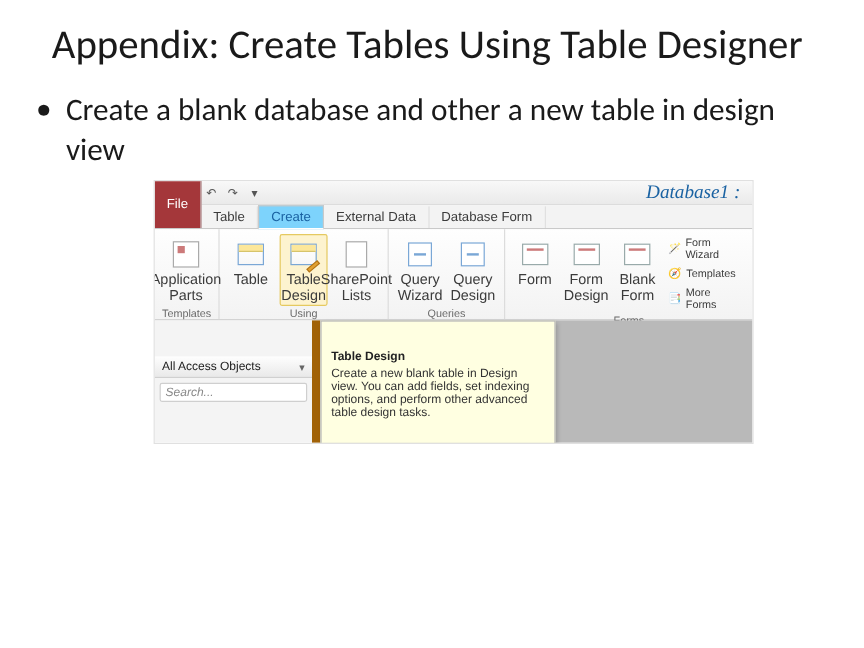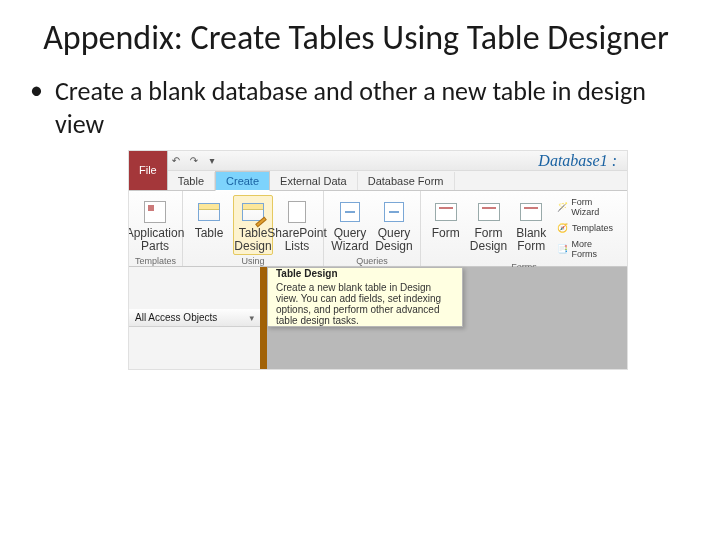--- a/index.html
+++ b/index.html
@@ -35,21 +35,21 @@
   .sm-ico { width: 12px; height: 12px; display: inline-flex; align-items: center; justify-content: center; }
 
   .body-area { display: flex; height: calc(100% - 20px - 20px - 76px); }
   .nav { width: 138px; border-right: 7px solid #a16207; background: #f4f4f4; display: flex; flex-direction: column; justify-content: center; }
   .nav-head { background: linear-gradient(#fefefe,#e9e9e9); border-bottom: 1px solid #d0d0d0; padding: 3px 6px; display: flex; align-items: center; justify-content: space-between; font-size: 10px; cursor: pointer; }
   .chev { color: #666; font-size: 9px; }
   .nav-search { margin: 4px; height: 16px; background: #fff; border: 1px solid #cfcfcf; border-radius: 2px; font-size: 10px; color: #888; font-style: italic; padding: 1px 4px; display: flex; align-items: center; }
 
   .canvas { flex: 1; background: #b9b9b9; position: relative; }
 
-  .tooltip { position: absolute; left: 0; top: 0; width: 196px; background: #ffffe1; border: 1px solid #b6b6b6; box-shadow: 2px 2px 4px rgba(0,0,0,.2); padding: 0 8px; font-size: 10px; color: #333; }
+  .tooltip { position: absolute; left: 0; top: 0; width: 196px; background: #ffffe1; border: 1px solid #b6b6b6; box-shadow: 2px 2px 4px rgba(0,0,0,.2); padding: 24px 8px; font-size: 10px; color: #333; }
   .tooltip .tt-title { font-weight: bold; margin-bottom: 3px; color: #222; }
 
   
   .ico-table { width: 22px; height: 18px; border: 1px solid #7aa7d6; background: linear-gradient(#fff,#f7f7f7); position: relative; }
   .ico-table::before { content:""; position:absolute; top:0; left:0; right:0; height:5px; background:#fce79a; border-bottom:1px solid #d6c46b; }
   .ico-table-pencil::after { content:""; position:absolute; right:-3px; bottom:-3px; width:10px; height:2px; background:#e0a030; transform: rotate(-40deg); box-shadow: 0 0 0 1px #b07010; }
   .ico-query { width:20px; height:20px; border:1px solid #7aa7d6; background:#fff; position:relative; }
   .ico-query::after { content:""; position:absolute; left:4px; right:4px; top:8px; height:2px; background:#7aa7d6; }
   .ico-form { width:22px; height:18px; border:1px solid #9aa; background:#fff; position:relative; }
   .ico-form::before { content:""; position:absolute; left:3px; right:3px; top:3px; height:2px; background:#cc7a7a; }
@@ -181,20 +181,23 @@
       </div>
 
     </div>
 
     <div class="body-area">
       <div class="nav">
         <div class="nav-head">
           <span>All Access Objects</span>
           <span class="chev">▾</span>
         </div>
+        <div class="nav-search" title="Search...">
+          <span>Search...</span>
+        </div>
       </div>
       <div class="canvas">
         <div class="tooltip">
           <div class="tt-title">Table Design</div>
           <div>Create a new blank table in Design view. You can add fields, set indexing options, and perform other advanced table design tasks.</div>
         </div>
       </div>
     </div>
 
   </div>

